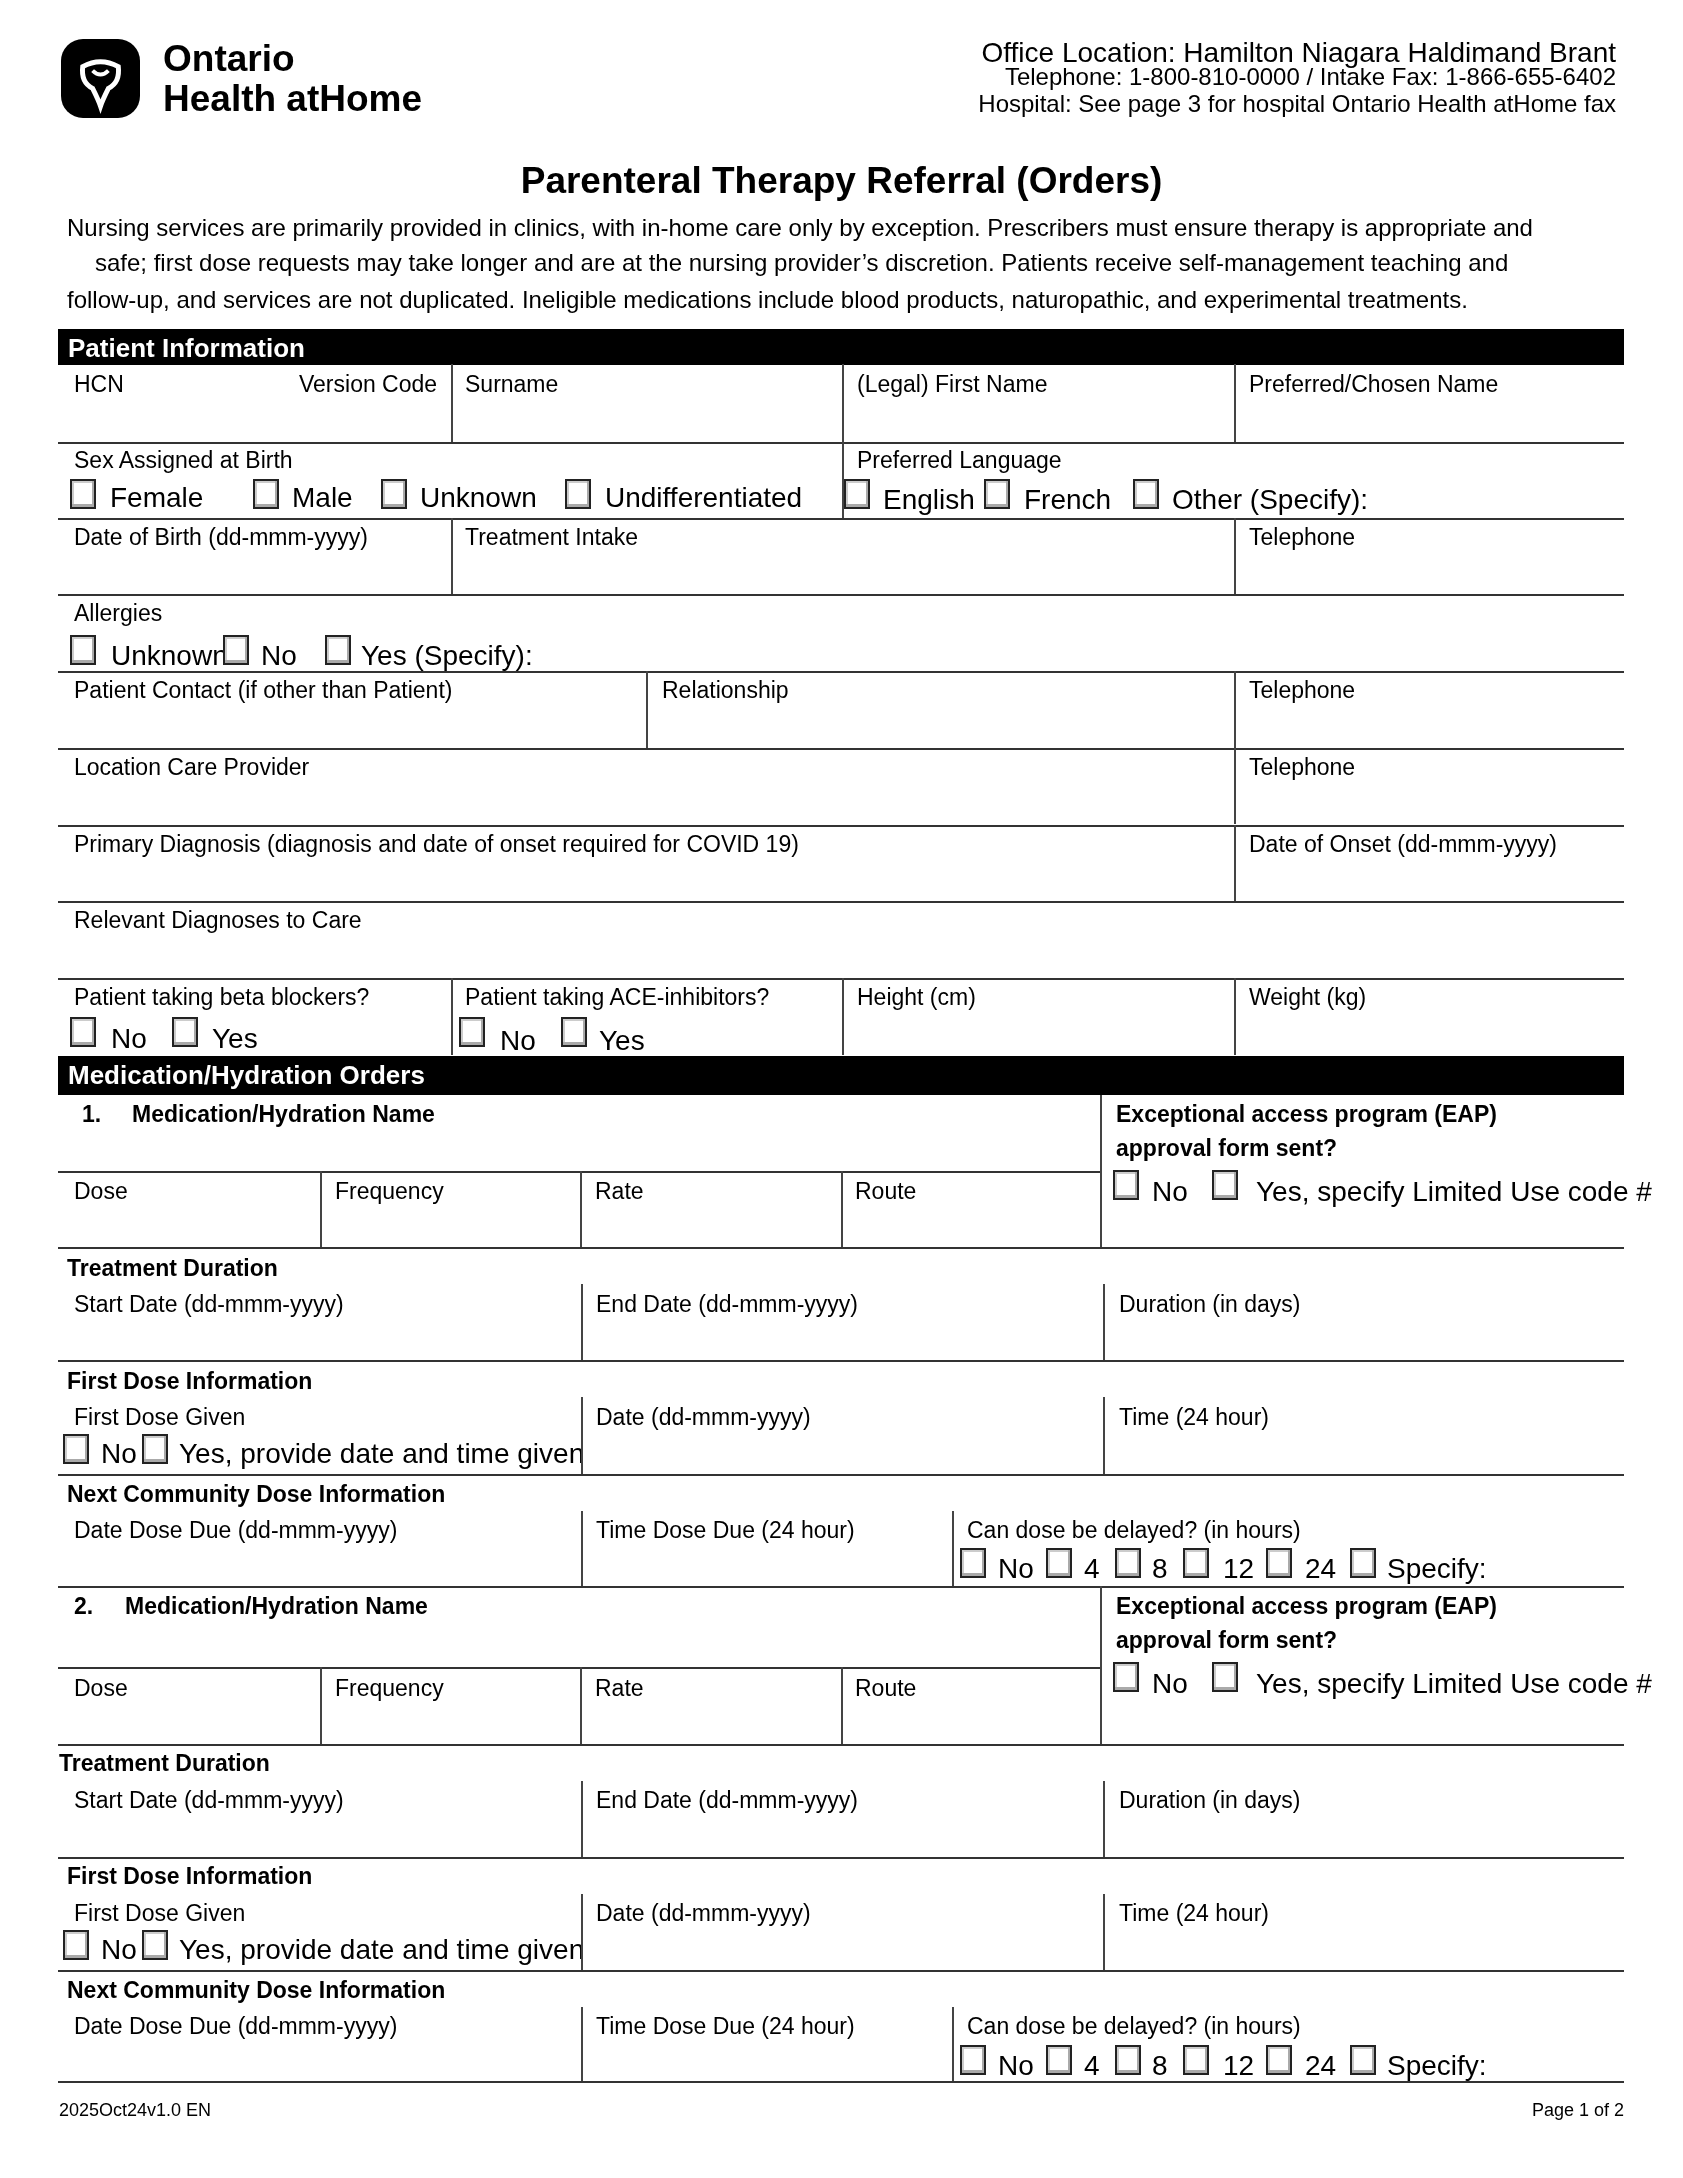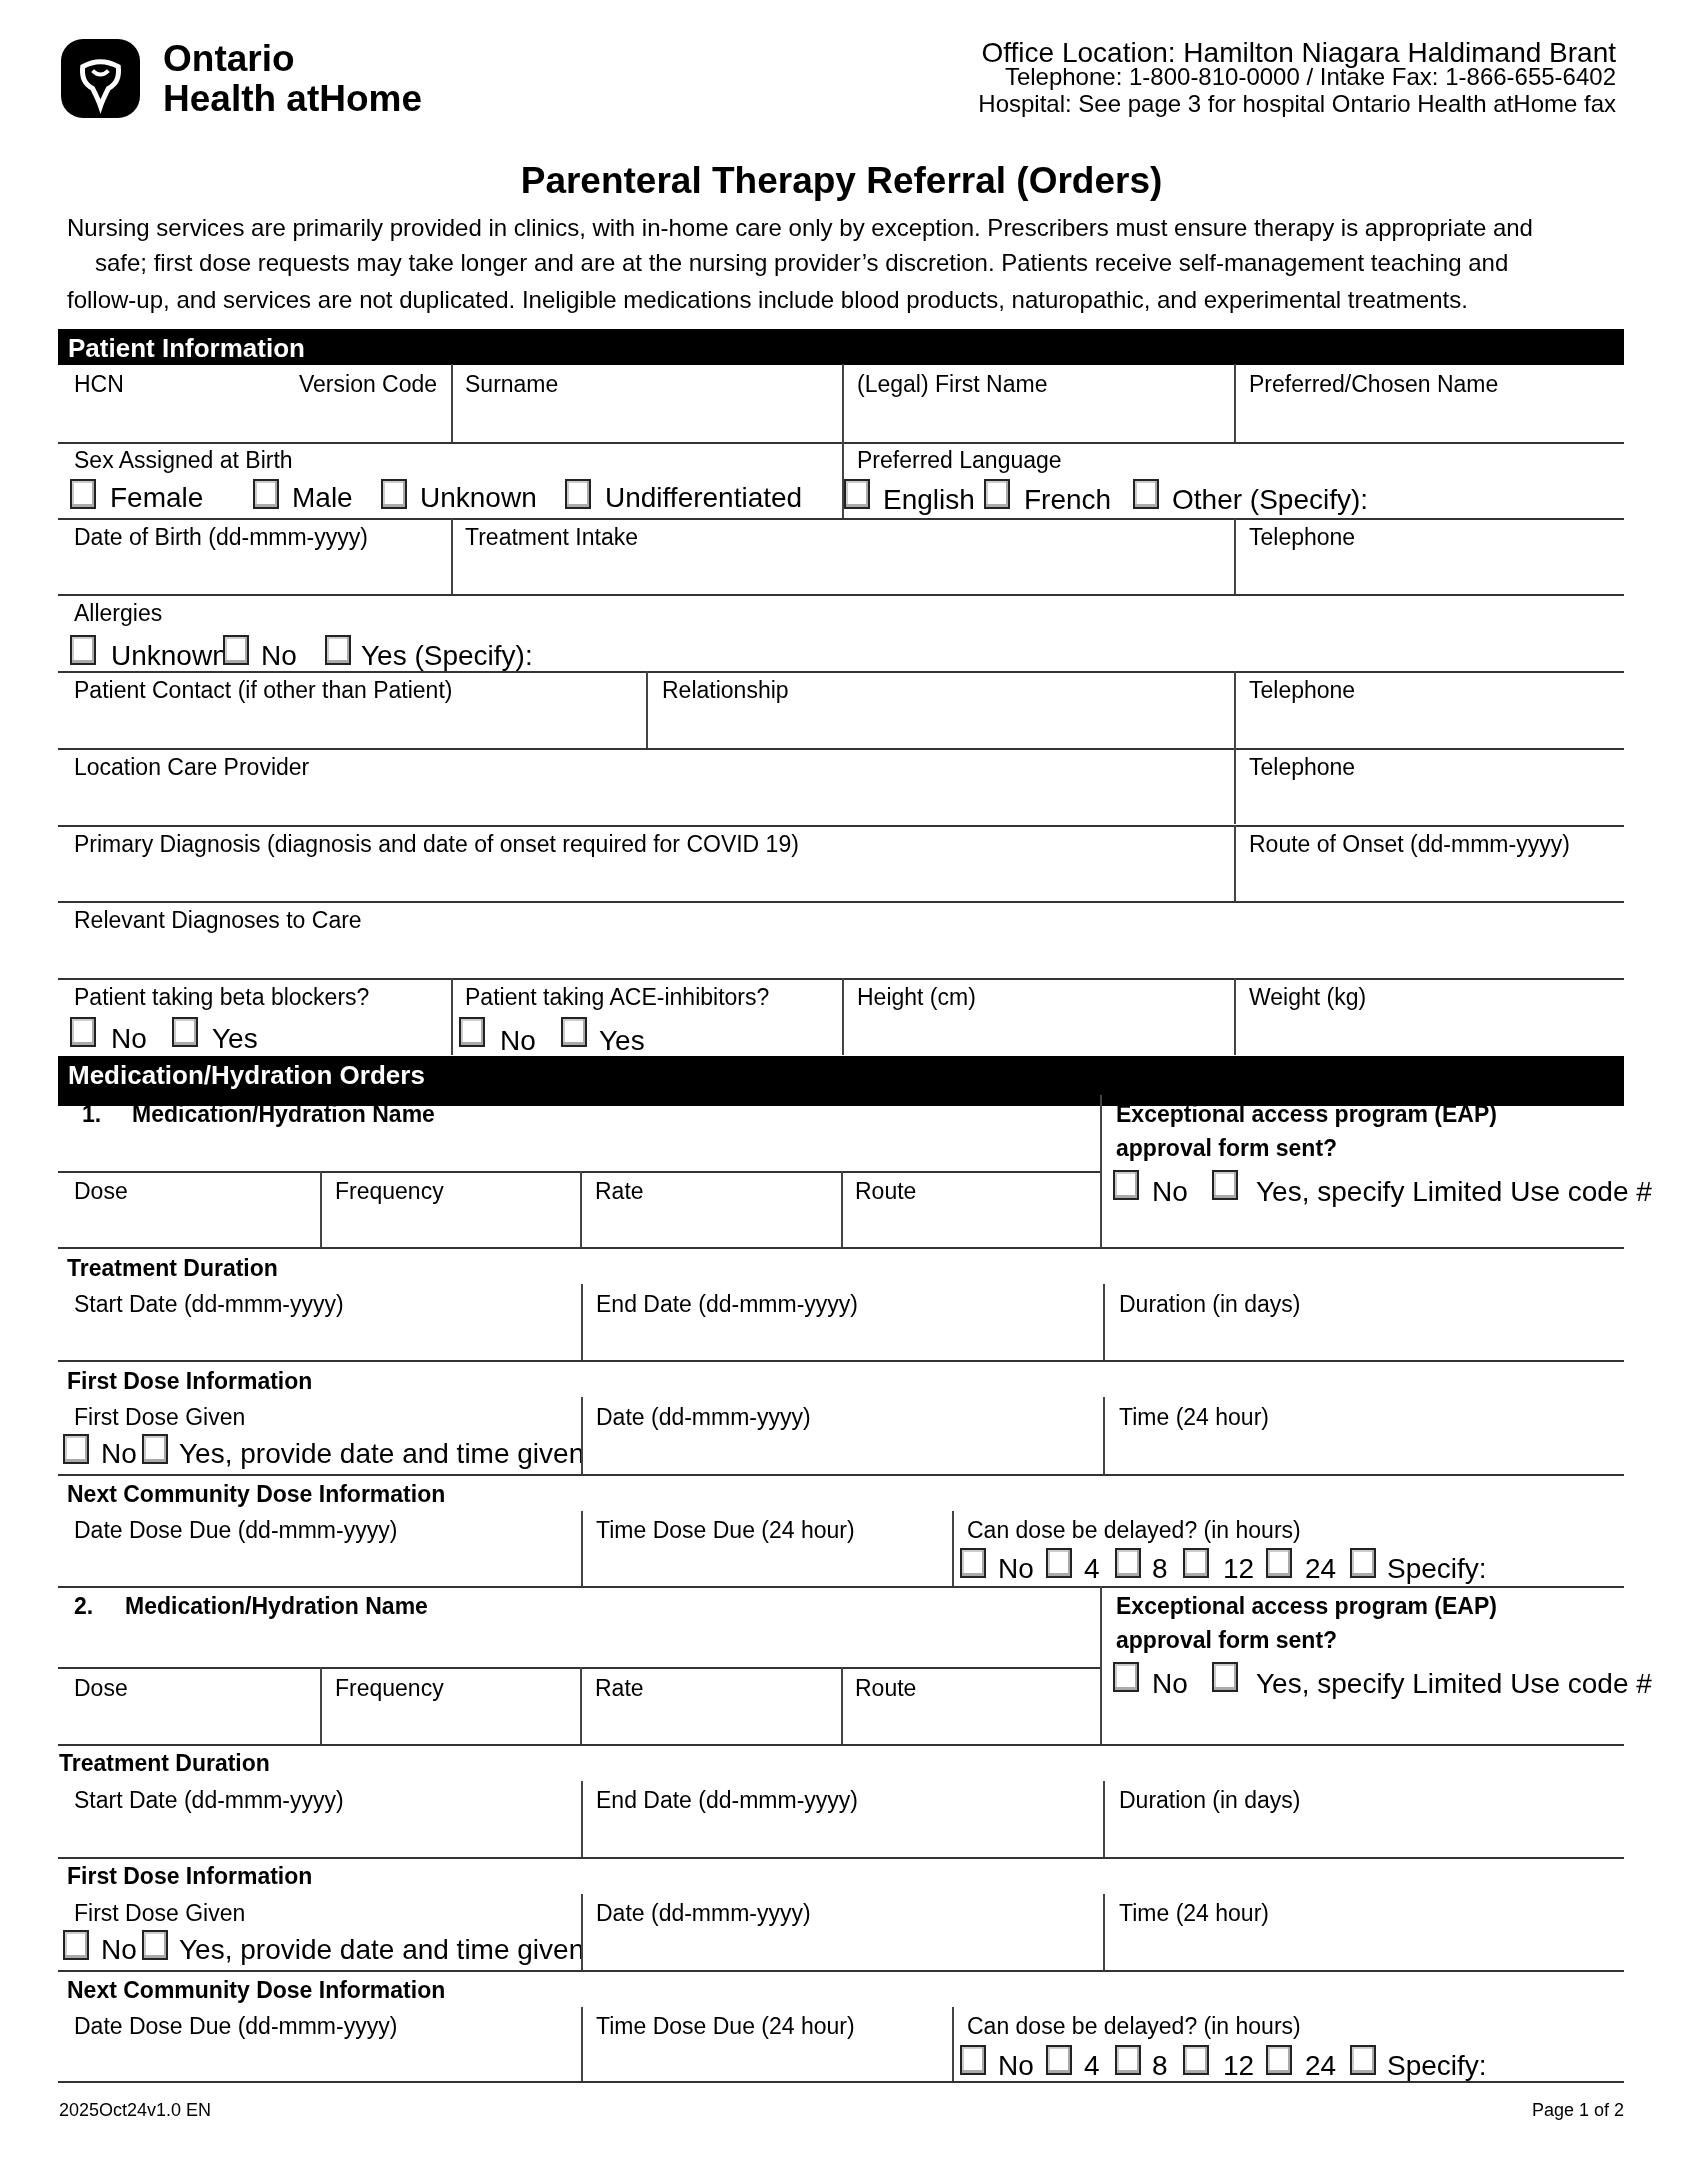--- a/index.html
+++ b/index.html
@@ -103,21 +103,21 @@
 <div class="hl" style="left:58px;top:748px;width:1566px;"></div>
 
 <div class="t" style="left:74px;top:756px;">Location Care Provider</div>
 <div class="t" style="left:1249px;top:756px;">Telephone</div>
 <div class="abs" style="left:58px;top:782px;width:1174px;height:42px;"></div>
 <div class="abs" style="left:1236px;top:782px;width:389px;height:42px;"></div>
 <div class="vl" style="left:1234px;top:748px;height:76px;"></div>
 <div class="hl" style="left:58px;top:825px;width:1566px;"></div>
 
 <div class="t" style="left:74px;top:833px;">Primary Diagnosis (diagnosis and date of onset required for COVID 19)</div>
-<div class="t" style="left:1249px;top:833px;">Route of Onset (dd-mmm-yyyy)</div>
+<div class="t" style="left:1249px;top:833px;">Date of Onset (dd-mmm-yyyy)</div>
 <div class="abs" style="left:58px;top:858px;width:1174px;height:42px;"></div>
 <div class="abs" style="left:1236px;top:858px;width:389px;height:42px;"></div>
 <div class="vl" style="left:1234px;top:825px;height:76px;"></div>
 <div class="hl" style="left:58px;top:901px;width:1566px;"></div>
 
 <div class="t" style="left:74px;top:909px;">Relevant Diagnoses to Care</div>
 <div class="abs" style="left:58px;top:935px;width:1566px;height:43px;"></div>
 <div class="hl" style="left:58px;top:978px;width:1566px;"></div>
 
 <div class="t" style="left:74px;top:986px;">Patient taking beta blockers?</div>
@@ -131,21 +131,21 @@
 <div class="cbl" style="left:500px;top:1027px;">No</div>
 <div class="cb" style="left:561px;top:1017px;"></div>
 <div class="cbl" style="left:599px;top:1027px;">Yes</div>
 <div class="vl" style="left:842px;top:978px;height:77px;"></div>
 <div class="t" style="left:857px;top:986px;">Height (cm)</div>
 <div class="abs" style="left:844px;top:1012px;width:389px;height:44px;"></div>
 <div class="vl" style="left:1234px;top:978px;height:77px;"></div>
 <div class="t" style="left:1249px;top:986px;">Weight (kg)</div>
 <div class="abs" style="left:1236px;top:1012px;width:389px;height:44px;"></div>
 
-<div class="bar" style="top:1056px;height:50px;">
+<div class="bar" style="top:1056px;height:39px;">
     <span>Medication/Hydration Orders</span>
   </div>
 
 <div>
   <div class="t b" style="left:82px;top:1103px;">1.</div>
   <div class="t b" style="left:132px;top:1103px;">Medication/Hydration Name</div>
   <div class="abs" style="left:58px;top:1131px;width:1040px;height:40px;"></div>
   <div class="vl" style="left:1100px;top:1095px;height:153px;"></div>
   <div class="t b" style="left:1116px;top:1103px;">Exceptional access program (EAP)</div>
   <div class="t b" style="left:1116px;top:1137px;">approval form sent?</div>

